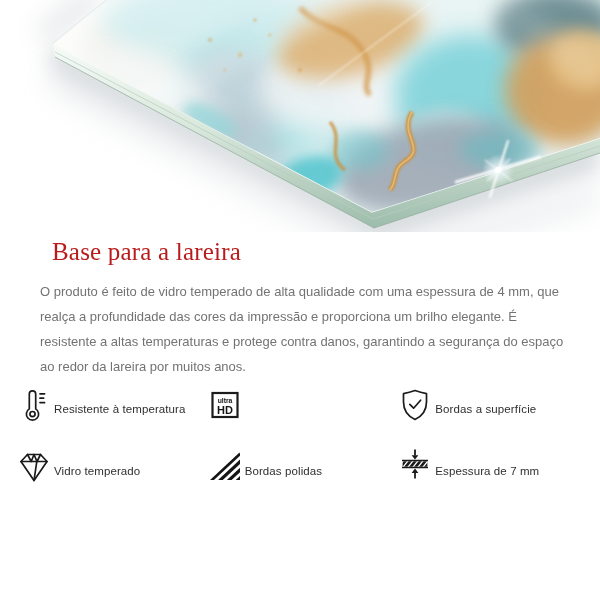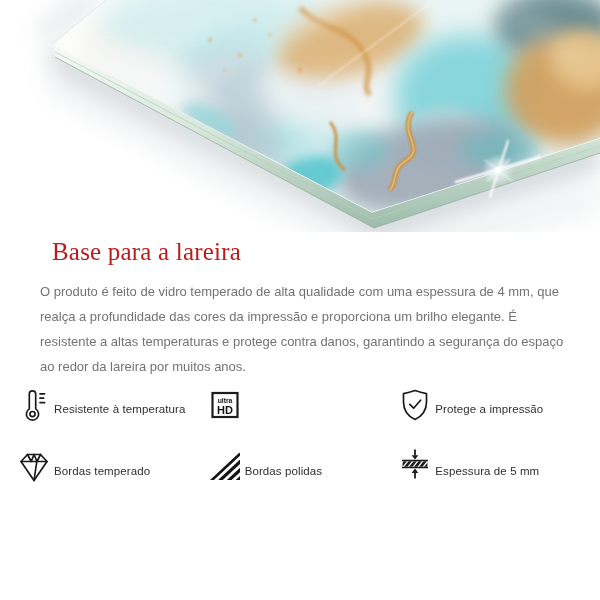--- a/index.html
+++ b/index.html
@@ -163,33 +163,33 @@
       </span>
     </div>
 
     <div class="feature">
       <span class="ficon">
         <svg width="40" height="40" viewBox="0 0 40 40">
           <path class="ico" d="M20 5.5 C24 7 28 8 31.5 8.6 L31.5 17 C31.5 25.8 27 31.2 20 34.5 C13 31.2 8.5 25.8 8.5 17 L8.5 8.6 C12 8 16 7 20 5.5 Z"></path>
           <path class="ico" d="M14.8 19.4 L18.6 23.2 L25.6 15.2"></path>
         </svg>
       </span>
-      <span class="flabel">Protege a impressão</span>
+      <span class="flabel">Bordas a superfície</span>
     </div>
 
     <div class="feature">
       <span class="ficon">
         <svg width="40" height="40" viewBox="0 0 40 40">
           <path class="ico" d="M7 14.5 L13.5 7.5 L26.5 7.5 L33 14.5 L20 33.5 Z"></path>
           <path class="ico" d="M7 14.5 L33 14.5"></path>
           <path class="ico" d="M13.5 7.5 L17.2 14.5 L20 7.5 L23 14.5 L26.5 7.5"></path>
           <path class="ico" d="M20 33.5 L22.8 14.5"></path>
         </svg>
       </span>
-      <span class="flabel">Bordas temperado</span>
+      <span class="flabel">Vidro temperado</span>
     </div>
 
     <div class="feature">
       <span class="ficon">
         <svg width="40" height="40" viewBox="0 0 40 40">
           <defs>
             <clipPath id="triClip">
                 <path d="M5 33 L35 5 L35 33 Z"></path>
               </clipPath>
           </defs>
@@ -221,17 +221,17 @@
             <path d="M19 22 L27 12"></path>
               <path d="M24 22 L32 12"></path>
               <path d="M29 22 L37 12"></path>
           </g>
           <path d="M20 2.5 L20 8.4" stroke="#1b1b1b" stroke-width="1.8"></path>
           <path class="ico-fill" d="M16.6 8.2 L23.4 8.2 L20 12.6 Z"></path>
           <path d="M20 31.5 L20 25.6" stroke="#1b1b1b" stroke-width="1.8"></path>
           <path class="ico-fill" d="M16.6 25.9 L23.4 25.9 L20 21.4 Z"></path>
         </svg>
       </span>
-      <span class="flabel">Espessura de 5 mm</span>
+      <span class="flabel">Espessura de 7 mm</span>
     </div>
 
   </div>
 </div>
 
 </body></html>

